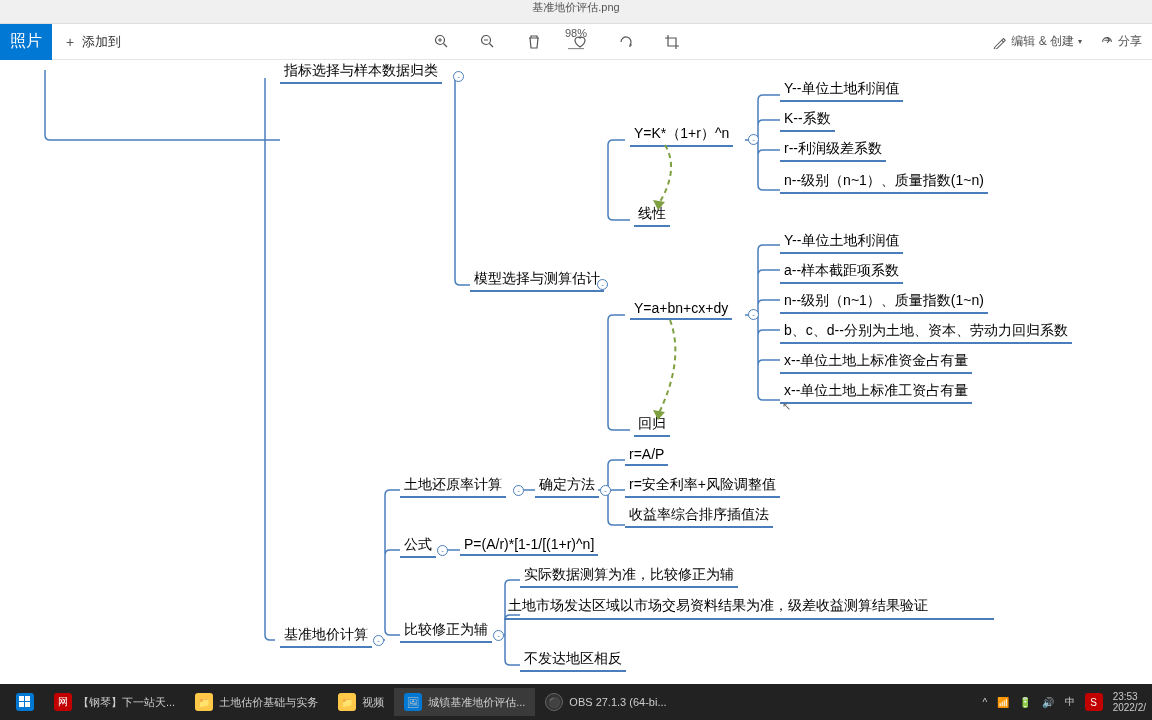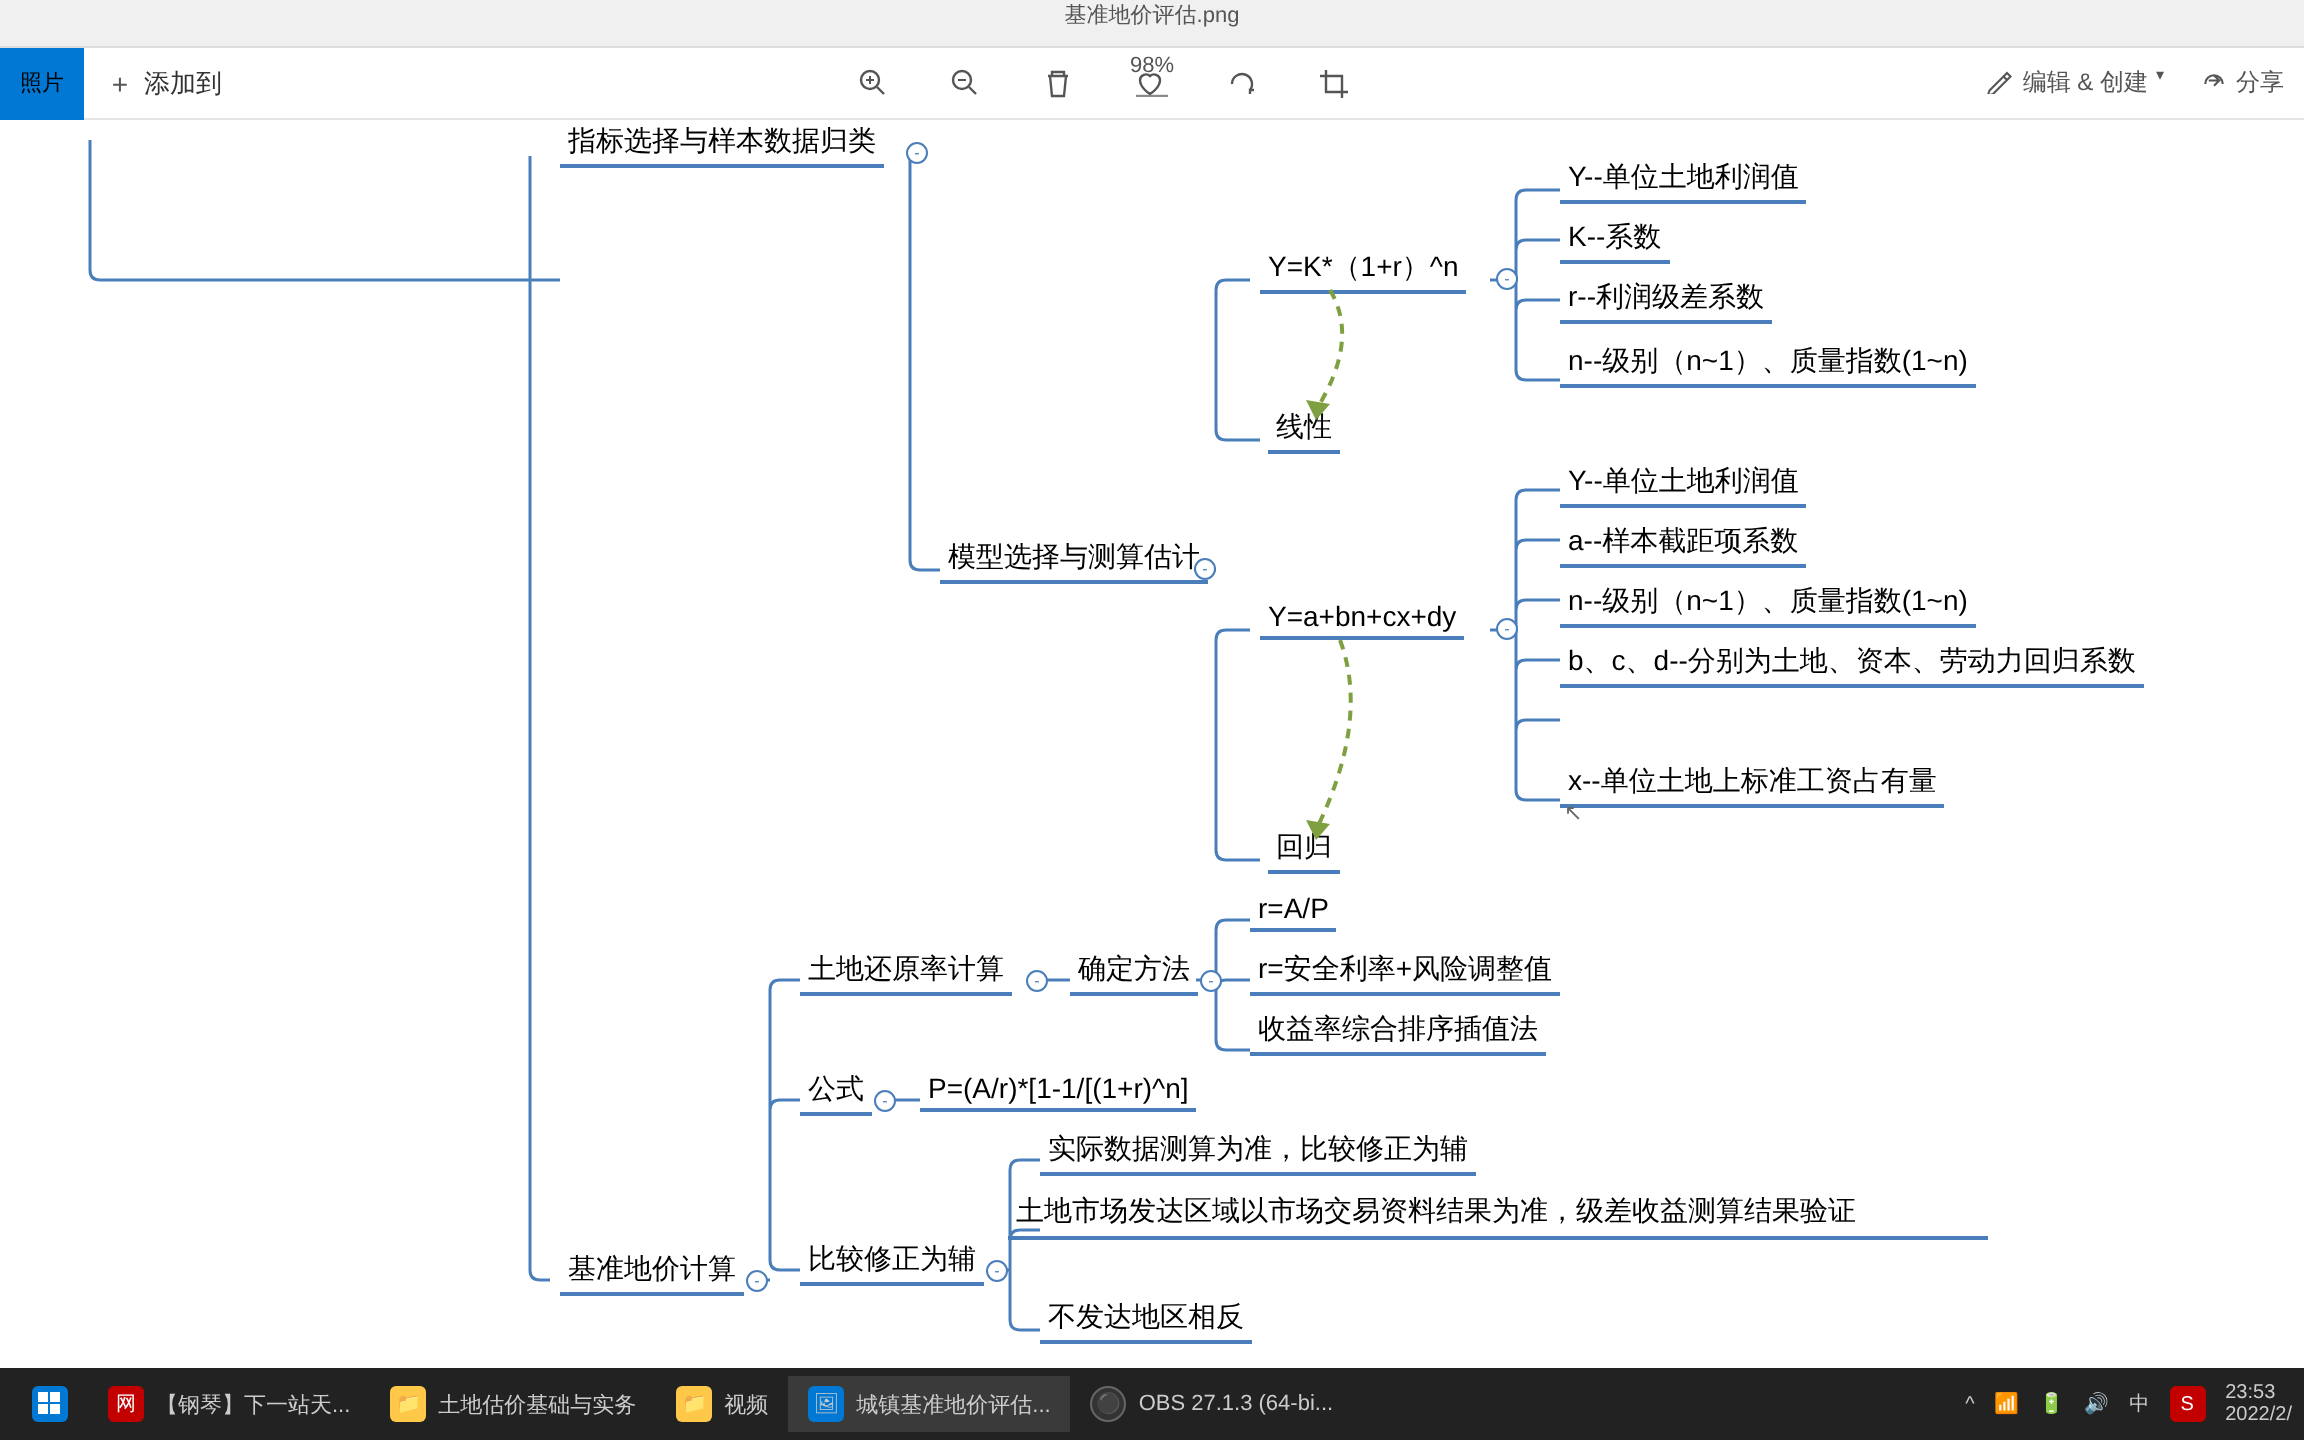--- a/index.html
+++ b/index.html
@@ -1,20 +1,20 @@
 <!DOCTYPE html>
 <html><head>
 <meta charset="utf-8">
 <style>
 * { margin:0; padding:0; box-sizing:border-box; }
 body { font-family: "Microsoft YaHei", sans-serif; background:#fff; width:1152px; height:720px; overflow:hidden; position:relative; }
 .title-bar { height:24px; background:#f0f0f0; display:flex; align-items:center; padding:0 8px; font-size:11px; color:#555; border-bottom:1px solid #ddd;flex-direction:column; }
 .title-bar .spacer { flex:1; }
 .toolbar { height:36px; background:#fff; display:flex; align-items:center; padding:0 10px; border-bottom:1px solid #e5e5e5; font-size:13px; color:#333; }
-.btn-photo { background:#0078d4; color:#000000; padding:18px 10px; font-size:11px; margin-right:10px; margin-left:-10px; height:36px; display:flex; align-items:center; }
+.btn-photo { background:#0078d4; color:#ffffff; padding:18px 10px; font-size:16px; margin-right:10px; margin-left:-10px; height:36px; display:flex; align-items:center; }
 .btn-add { display:flex; align-items:center; gap:4px; cursor:pointer; }
 .toolbar .center { flex:1; display:flex; justify-content:center; align-items:center; gap:30px; color:#666; }
 .toolbar .right { display:flex; align-items:center; gap:18px; color:#555; font-size:12px; }
 .ico { width:16px; height:16px; display:inline-flex; align-items:center; justify-content:center; color:#555; font-size:14px; }
 .diagram { position:absolute; top:60px; left:0; right:0; bottom:36px; overflow:hidden; }
 .node { position:absolute; font-size:14px; color:#000; border-bottom:2px solid #4a7ebb; padding:2px 4px; white-space:nowrap; }
 .toggle { position:absolute; width:11px; height:11px; border:1px solid #4a7ebb; border-radius:50%; background:#fff; font-size:8px; display:flex; align-items:center; justify-content:center; color:#4a7ebb; }
 svg.lines { position:absolute; top:0; left:0; width:1152px; height:624px; pointer-events:none; }
 .arrow-dash { stroke:#7fa040; stroke-width:2; stroke-dasharray:5,4; fill:none; }
 .arrow-head { fill:#7fa040; }
@@ -73,21 +73,21 @@
           <path d="M3 8a5 5 0 119 3M12 13v-2h2" fill="none" stroke="#555" stroke-width="1.2"></path>
         </svg>
       </span>
     <span class="ico">
         <svg width="16" height="16" viewBox="0 0 16 16">
           <path d="M4 1v11h11M1 4h11v11" fill="none" stroke="#555" stroke-width="1.2"></path>
         </svg>
       </span>
   </div>
   <div class="right">
-    <span style="display:flex;gap:4px">
+    <span style="display:flex;align-items:center;gap:4px">
       <svg width="14" height="14" viewBox="0 0 16 16">
           <path d="M2 14l8-8 2 2-8 8-3 1z M10 6l2-2 2 2-2 2z" fill="none" stroke="#555" stroke-width="1.2"></path>
         </svg>
       <span>编辑 &amp; 创建</span>
       <span style="font-size:8px">▾</span>
     </span>
     <span style="display:flex;align-items:center;gap:4px">
       <svg width="14" height="14" viewBox="0 0 16 16">
           <path d="M3 8a5 5 0 0110 0M8 3l3 3-3 3M11 6H5" fill="none" stroke="#555" stroke-width="1.2"></path>
         </svg>
@@ -136,20 +136,21 @@
       <path class="arrow-dash" d="M665 85 Q680 110 658 145"></path>
       <polygon class="arrow-head" points="658,150 653,140 665,142"></polygon>
     </svg>
 
 <div class="node" style="left:630px;top:238px">Y=a+bn+cx+dy</div>
 <div class="toggle" style="left:748px;top:249px">-</div>
 <div class="node" style="left:780px;top:170px">Y--单位土地利润值</div>
 <div class="node" style="left:780px;top:200px">a--样本截距项系数</div>
 <div class="node" style="left:780px;top:230px">n--级别（n~1）、质量指数(1~n)</div>
 <div class="node" style="left:780px;top:260px">b、c、d--分别为土地、资本、劳动力回归系数</div>
+<div class="node" style="left:780px;top:290px">x--单位土地上标准资金占有量</div>
 <div class="node" style="left:780px;top:320px">x--单位土地上标准工资占有量</div>
 
 <div class="node" style="left:634px;top:353px">回归</div>
 <svg class="lines" style="z-index:5">
       <path class="arrow-dash" d="M670 260 Q685 300 658 355"></path>
       <polygon class="arrow-head" points="658,360 653,350 665,352"></polygon>
     </svg>
 
 <div class="node" style="left:400px;top:414px">土地还原率计算</div>
 <div class="toggle" style="left:513px;top:425px">-</div>

